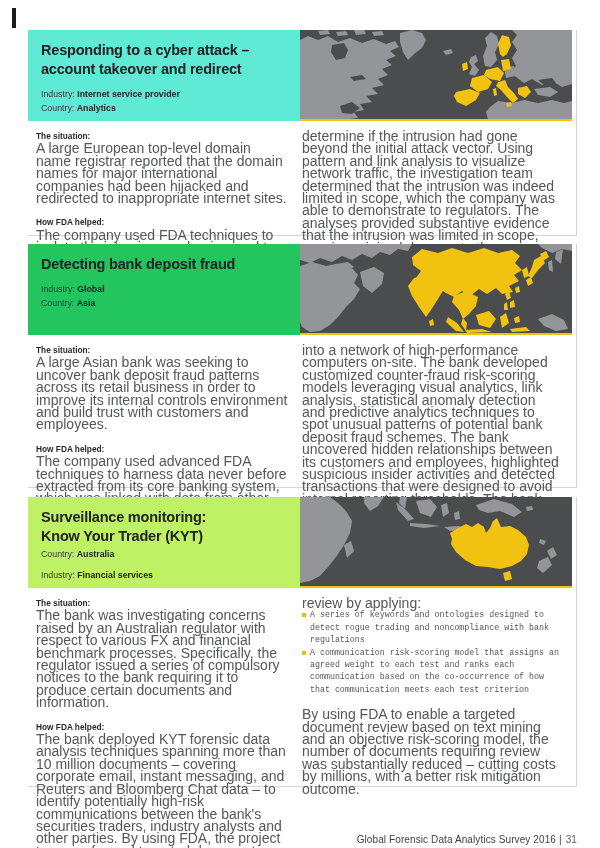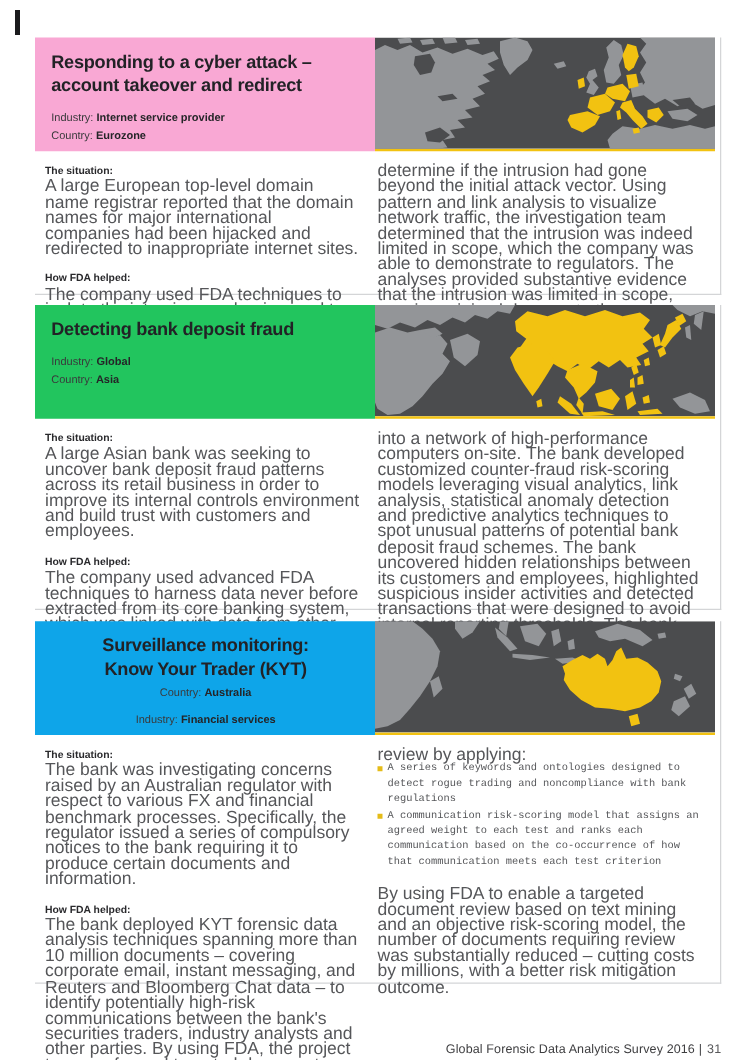--- a/index.html
+++ b/index.html
@@ -50,30 +50,30 @@
 </style>
 </head>
 <body>
 
 <div class="page">
 
   <div class="corner-mark" style="background-color: rgb(27, 27, 29);"></div>
 
   <section class="case" id="case1">
     <div class="band">
-      <div class="yellow-box" style="background-color: #f9a8d4;">
+      <div class="yellow-box" style="background-color: #5eead4;">
         <h2><span>Responding to a cyber attack –</span><br>
             <span>account takeover and redirect</span></h2>
         <div class="meta first">
           <span>Industry:</span>
           <b>Internet service provider</b>
         </div>
         <div class="meta">
           <span>Country:</span>
-          <b>Eurozone</b>
+          <b>Analytics</b>
         </div>
       </div>
       <div class="map-wrap" style="border-bottom-color: rgb(242, 194, 17);">
         <svg class="map" viewBox="0 0 272 89" preserveAspectRatio="none">
           <rect x="0" y="0" width="272" height="89" fill="#4b4c4e"></rect>
           <g fill="#939598">
             <path d="M0,89 L0,10 L8,6 L18,10 L28,6 L38,12 L50,8 L62,13 L74,9 L86,14 L95,11 L99,17 L90,21 L96,26 L86,30 L92,35 L82,39 L88,45 L78,49 L84,55 L72,58 L78,64 L66,66 L72,72 L60,74 L64,80 L54,82 L58,88 L48,89 Z"></path>
             <path d="M18,1 L28,0 L30,4 L20,5 Z"></path>
             <path d="M36,2 L46,1 L48,5 L38,6 Z"></path>
             <path d="M54,0 L64,0 L66,4 L56,5 Z"></path>
@@ -180,21 +180,21 @@
         <p>The company used advanced FDA techniques to harness data never before extracted from its core banking system, which was linked with data from other business units, such as branch and internet banking. Several billion bank transactions were loaded</p>
       </div>
       <div class="col-right">
         <p>into a network of high-performance computers on-site. The bank developed customized counter-fraud risk-scoring models leveraging visual analytics, link analysis, statistical anomaly detection and predictive analytics techniques to spot unusual patterns of potential bank deposit fraud schemes. The bank uncovered hidden relationships between its customers and employees, highlighted suspicious insider activities and detected transactions that were designed to avoid internal reporting thresholds. The bank put together a fraud task force to review case observations resulting from the models and validated that the reduction in false positives had significantly improved.</p>
       </div>
     </div>
   </section>
 
   <section class="case" id="case3">
     <div class="band">
-      <div class="yellow-box" style="background-color: #0ea5e9; text-align: center;">
+      <div class="yellow-box" style="background-color: #bef264;">
         <h2><span>Surveillance monitoring:</span><br>
             <span>Know Your Trader (KYT)</span></h2>
         <div class="meta">
           <span>Country:</span>
           <b>Australia</b>
         </div>
         <div class="meta first">
           <span>Industry:</span>
           <b>Financial services</b>
         </div>

